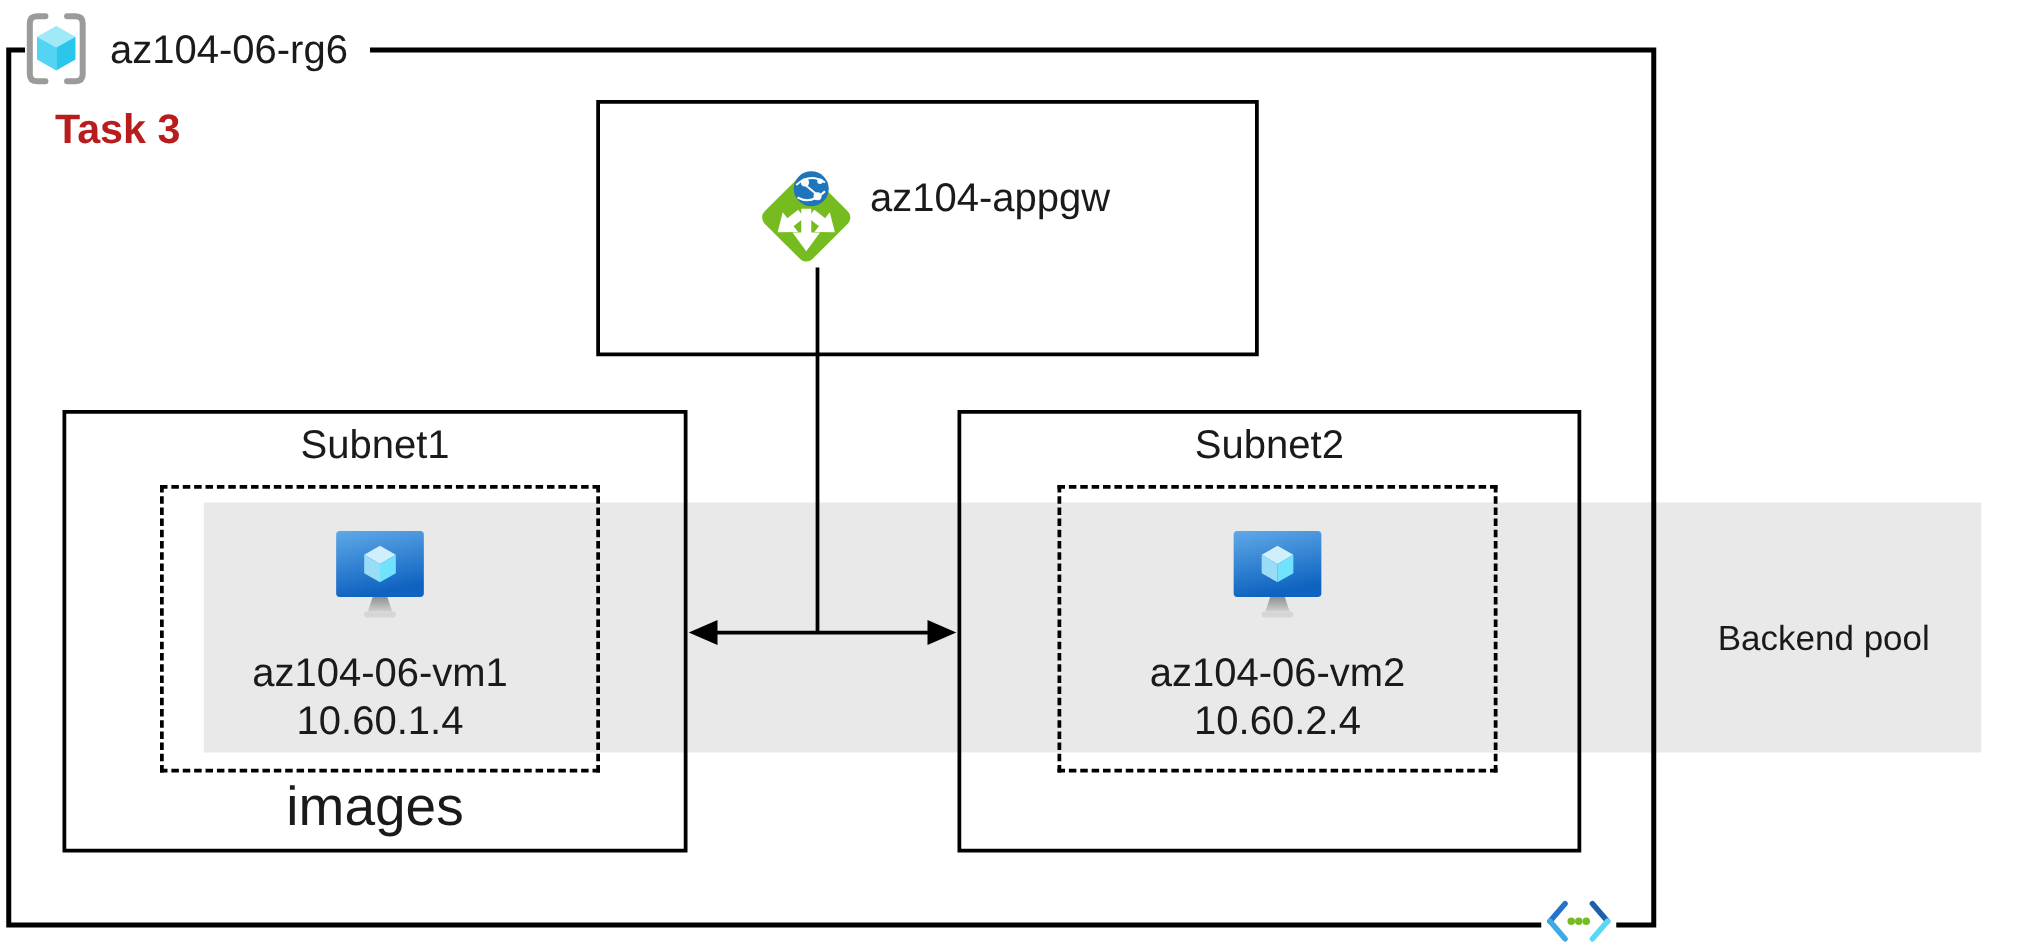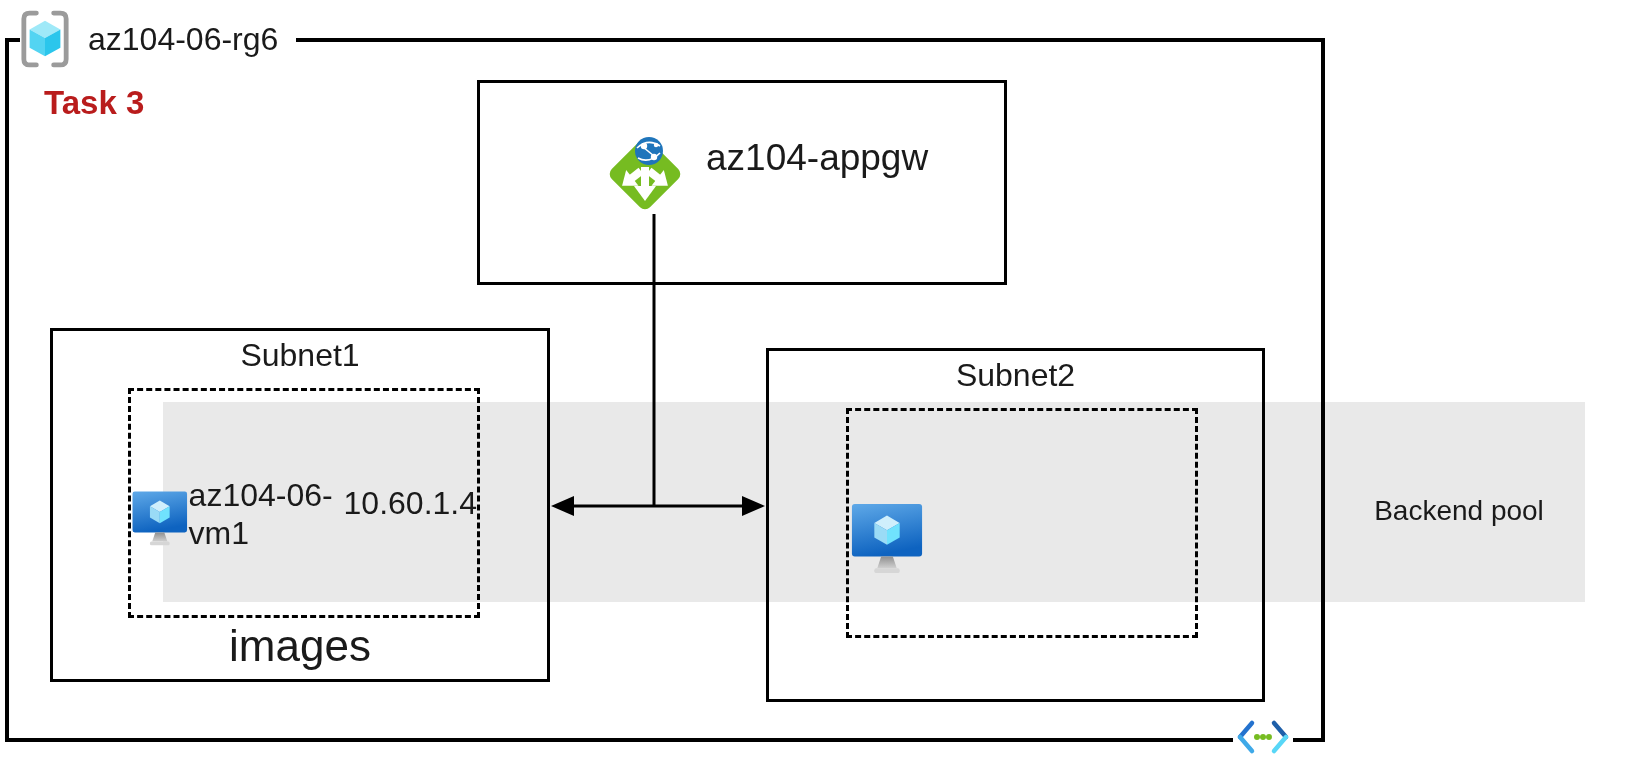--- a/index.html
+++ b/index.html
@@ -23,29 +23,29 @@
   .rg-header{left:20px;top:8px;height:62px;display:flex;align-items:center;gap:18px;
     background:#fff;padding:0 18px 0 0;z-index:5;}
   .rg-label{font-size:32px;text-align:right;}
   .task{left:44px;top:84px;font-size:33px;font-weight:700;color:#b91c1c;z-index:3;}
 
   
   .appgw-box{left:477px;top:80px;width:530px;height:205px;border:3px solid #000;
     box-sizing:border-box;z-index:3;}
   .appgw-title{position:absolute;left:14px;top:8px;font-size:32px;}
   .appgw-icon{position:absolute;left:124px;top:50px;}
-  .appgw-labels{position:absolute;left:226px;top:56px;font-size:37px;line-height:38px;}
+  .appgw-labels{position:absolute;left:216px;top:56px;font-size:32px;line-height:38px;}
 
   
   .subnet-box{border:3px solid #000;box-sizing:border-box;z-index:3;background:transparent;}
   .subnet1{left:50px;top:328px;width:500px;height:354px;}
-  .subnet2{left:766px;top:328px;width:499px;height:354px;margin-top:20px;}
+  .subnet2{left:766px;top:328px;width:499px;height:354px;}
   .subnet-title{text-align:center;margin-top:6px;font-size:32px;}
   .dashed{position:absolute;left:75px;top:57px;width:352px;height:230px;
-    border:3px dashed #000;box-sizing:border-box;display:flex;flex-direction:row;
+    border:3px dashed #000;box-sizing:border-box;display:flex;flex-direction:column;
     align-items:center;}
   .subnet2 .dashed{left:77px;}
   .vm-icon{margin-top:30px;}
   .vm-name{font-size:32px;margin-top:22px;line-height:38px;}
   .vm-ip{font-size:32px;line-height:38px;}
   .container-label{position:absolute;bottom:8px;left:0;width:100%;text-align:center;
     font-size:44px;}
 
   
   .vnet-wrap{left:1233px;top:716px;width:60px;height:42px;background:#fff;
@@ -147,20 +147,22 @@
     <div class="subnet-title">Subnet2</div>
     <div class="dashed">
       <svg class="vm-icon" width="76" height="76" viewBox="0 0 76 78">
         <rect x="2" y="4" width="72" height="54" rx="3" fill="url(#vmscr)"></rect>
         <polygon points="38,16 51,23.5 38,31 25,23.5" fill="#CFEFFC"></polygon>
         <polygon points="25,23.5 38,31 38,46 25,38.5" fill="#9ADBF6"></polygon>
         <polygon points="51,23.5 38,31 38,46 51,38.5" fill="#70E2FD"></polygon>
         <polygon points="32,58 44,58 48,70 28,70" fill="url(#standg)"></polygon>
         <rect x="25" y="70" width="26" height="5" rx="2" fill="#D6D6D6"></rect>
       </svg>
+      <div class="vm-name">az104-06-vm2</div>
+      <div class="vm-ip">10.60.2.4</div>
     </div>
   </div>
 
   <div class="abs vnet-wrap">
     <svg width="54" height="36" viewBox="0 0 54 36">
       <line x1="16" y1="4" x2="4" y2="18" stroke="#2472CE" stroke-width="4.5" stroke-linecap="round"></line>
       <line x1="4" y1="18" x2="16" y2="32" stroke="#3FA9E8" stroke-width="4.5" stroke-linecap="round"></line>
       <line x1="38" y1="4" x2="50" y2="18" stroke="#1E5FA9" stroke-width="4.5" stroke-linecap="round"></line>
       <line x1="50" y1="18" x2="38" y2="32" stroke="#58D7F7" stroke-width="4.5" stroke-linecap="round"></line>
       <circle cx="21" cy="18" r="3" fill="#76BC21"></circle>

